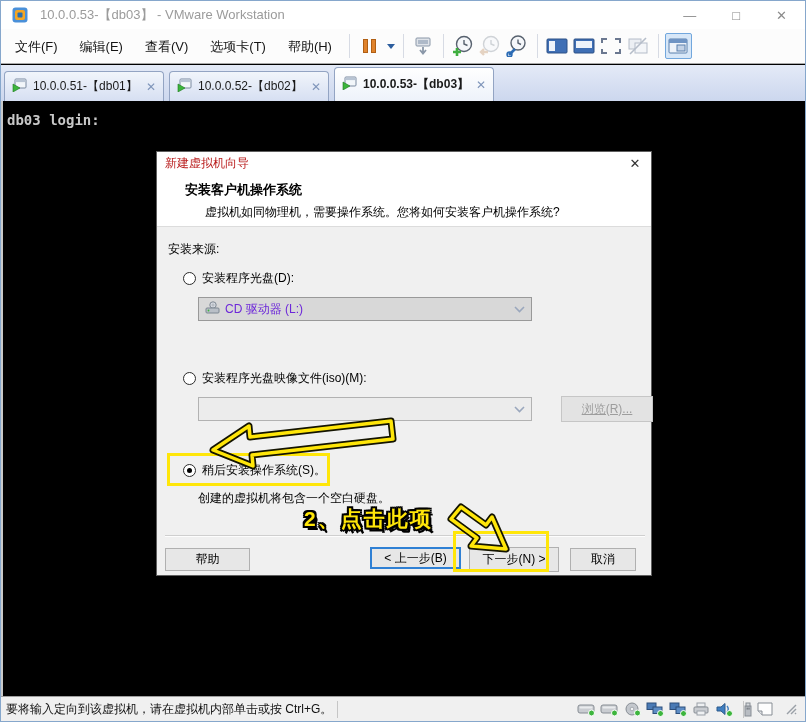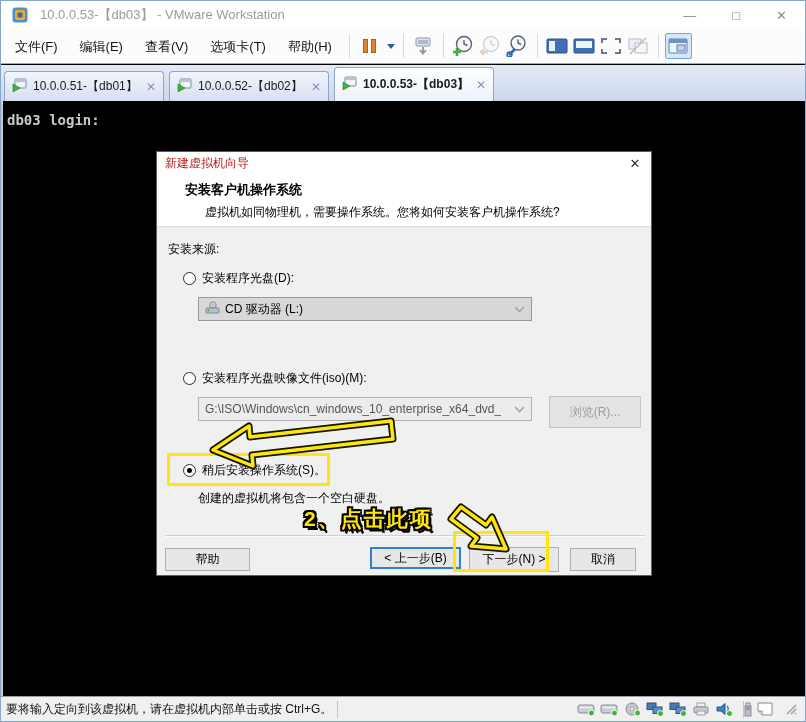--- a/index.html
+++ b/index.html
@@ -66,21 +66,21 @@
     border-bottom:1px solid #dcdcdc; }
   #dlg-heading { position:absolute; left:28px; top:7px; font-size:13px; font-weight:bold; }
   #dlg-subheading { position:absolute; left:48px; top:30px; font-size:12px; }
   .dlg-label { position:absolute; font-size:12px; color:#000; }
   .radio-row { position:absolute; display:flex; align-items:center; gap:6px; }
   .radio { width:13px; height:13px; border:1px solid #2b2b2b; border-radius:50%;
     background:#fff; display:inline-flex; align-items:center; justify-content:center; }
   .radio .dot { width:5px; height:5px; border-radius:50%; background:#000; }
   .combo { position:absolute; height:24px; width:334px; left:41px; display:flex;
     align-items:center; padding:0 6px; border:1px solid #999; }
-  .combo.cd { background:#d8d8d8; color:#000000; }
+  .combo.cd { background:#d8d8d8; color:#6d28d9; }
   .combo.iso { background:#ececec; color:#555; border-color:#b2b2b2; }
   .combo .chev { margin-left:auto; }
   .combo .txt { margin-left:5px; white-space:nowrap; overflow:hidden; }
   .btn { position:absolute; display:flex; align-items:center; justify-content:center;
     background:#e7e7e7; border:1px solid #b0b0b0; font-size:12px; color:#000; }
   .btn.disabled { background:#e3e3e3; border-color:#c6c6c6; color:#9d9d9d; }
   .btn.focus { border:2px solid #2f80d4; }
   #dlg-btn-sep { position:absolute; left:8px; right:6px; top:383px; height:2px;
     border-top:1px solid #cfcfcf; border-bottom:1px solid #fdfdfd; }
   
@@ -272,28 +272,27 @@
           </svg>
       </span>
     </div>
 
     <div class="radio-row" style="left:26px; top:218px;justify-content:flex-end;">
       <span class="radio"></span>
       <span>安装程序光盘映像文件(iso)(M):</span>
     </div>
 
     <div class="combo iso" style="top:245px;">
-      <span class="txt" style="margin-left:0;">G:\ISO\Windows\cn_windows_10_enterprise_x64_dvd_</span>
       <span class="chev">
         <svg width="11" height="7" viewBox="0 0 11 7">
             <polyline points="1,1 5.5,5.5 10,1" fill="none" stroke="#9aa7bd" stroke-width="1.6"></polyline>
           </svg>
       </span>
     </div>
-    <div class="btn disabled" style="left:392px; top:244px; width:92px; height:32px;">浏览(R)...</div>
+    <div class="btn disabled" style="left:404px; top:244px; width:92px; height:26px;text-decoration:underline;">浏览(R)...</div>
 
     <div class="radio-row" style="left:26px; top:310px;">
       <span class="radio">
           <span class="dot"></span>
         </span>
       <span>稍后安装操作系统(S)。</span>
     </div>
     <div class="dlg-label" style="left:41px; top:338px;">创建的虚拟机将包含一个空白硬盘。</div>
 
     <div id="dlg-btn-sep"></div>

